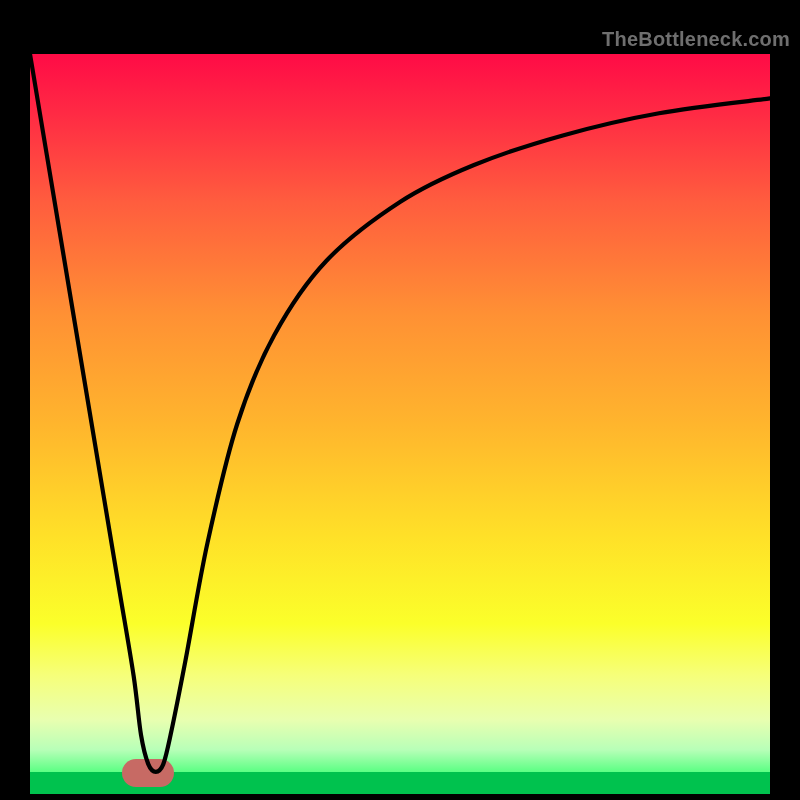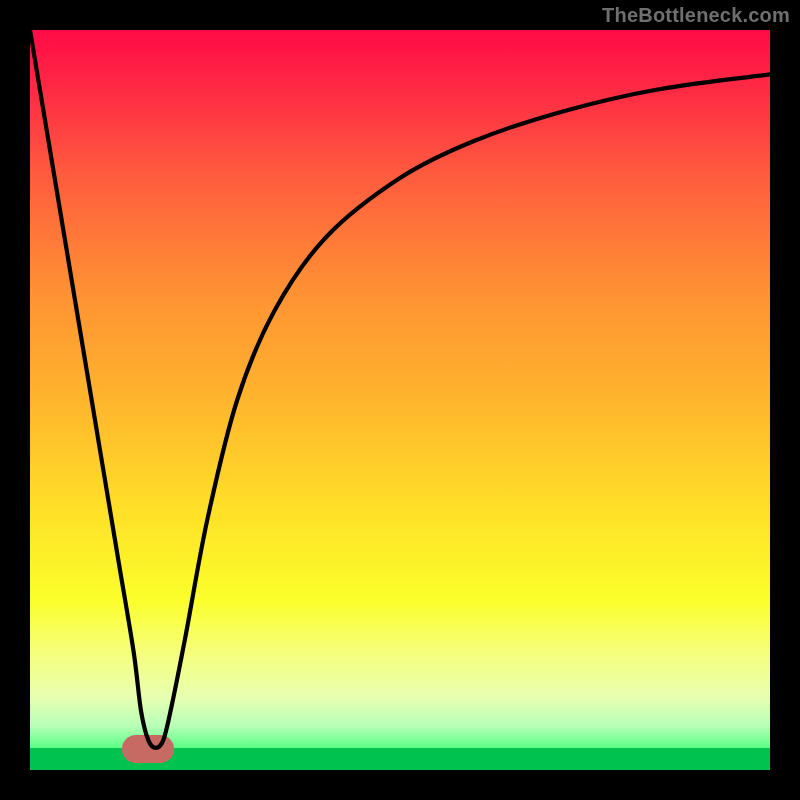--- a/index.html
+++ b/index.html
@@ -8,20 +8,21 @@
     width: 800px;
     height: 800px;
     background: #000;
     overflow: hidden;
   }
   .frame {
     position: relative;
     width: 800px;
     height: 760px;
     background: #000;
+    margin-top: 24px;
   }
   .plot-area {
     position: absolute;
     left: 30px;
     top: 30px;
     width: 740px;
     height: 740px;
     background: linear-gradient(
       to bottom,
       #ff0b46 0%,

